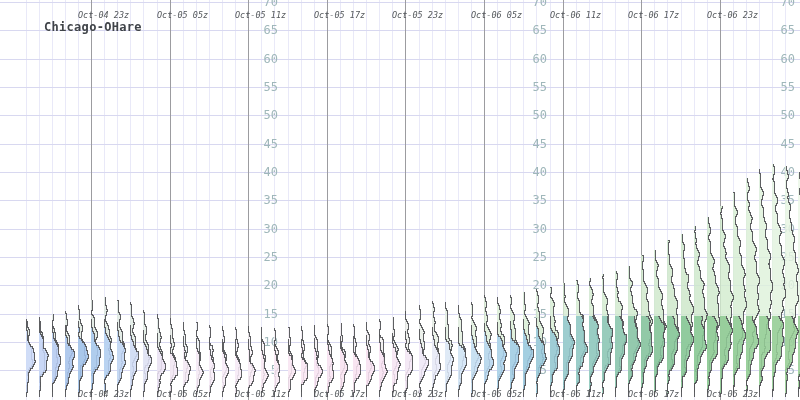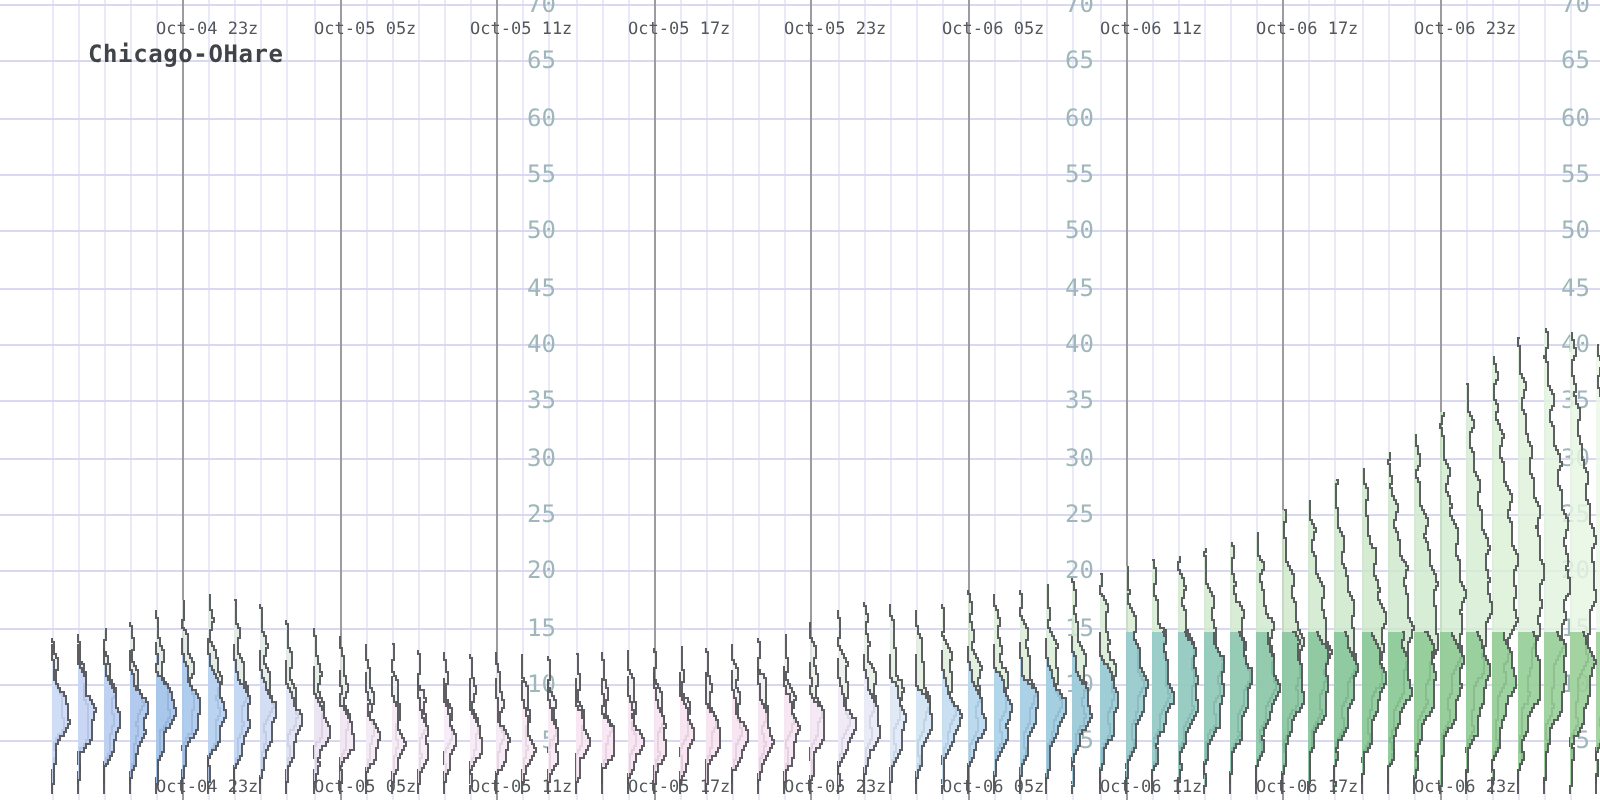--- a/index.html
+++ b/index.html
@@ -1,19 +1,19 @@
 <!DOCTYPE html>
 <html><head>
 <meta charset="utf-8">
 <style>
   html,body{margin:0;padding:0;background:#fff;}
   .chart{position:relative;width:800px;height:400px;background:#ffffff;overflow:hidden;
          font-family:"DejaVu Sans Mono","Liberation Mono",monospace;}
   .chart svg{position:absolute;left:0;top:0;}
-  .xlab{position:absolute;font-size:8.5px;line-height:8px;color:#54585c;white-space:pre;letter-spacing:0;}
+  .xlab{position:absolute;font-size:8.5px;line-height:8px;color:#54585c;white-space:pre;letter-spacing:0;font-style:italic;}
   .ylab{position:absolute;font-size:12px;line-height:12px;color:#9fb7ba;width:26px;text-align:right;}
   .title{position:absolute;left:44px;top:21px;font-size:12px;line-height:12px;font-weight:bold;
          color:#404449;letter-spacing:0.3px;}
 </style>
 </head>
 <body>
 
 <div class="chart">
   <svg id="grid" width="800" height="400" shape-rendering="crispEdges">
       <line x1="26.5" y1="0" x2="26.5" y2="400" stroke="#e9e9f8" stroke-width="1"></line>

